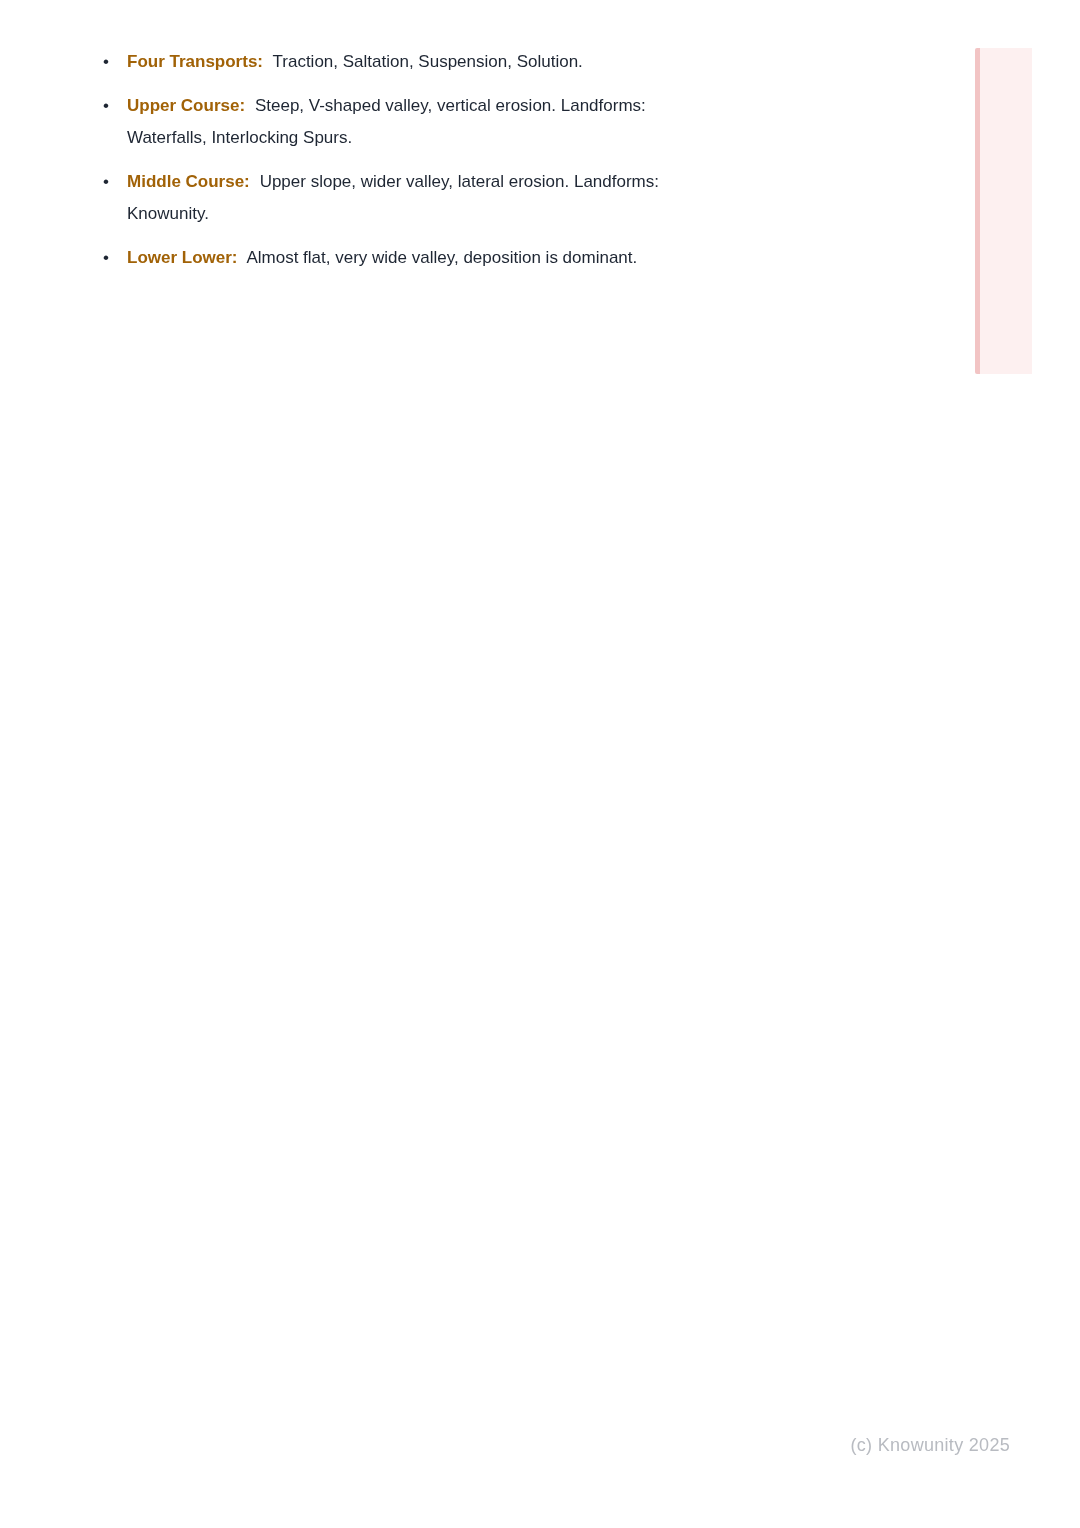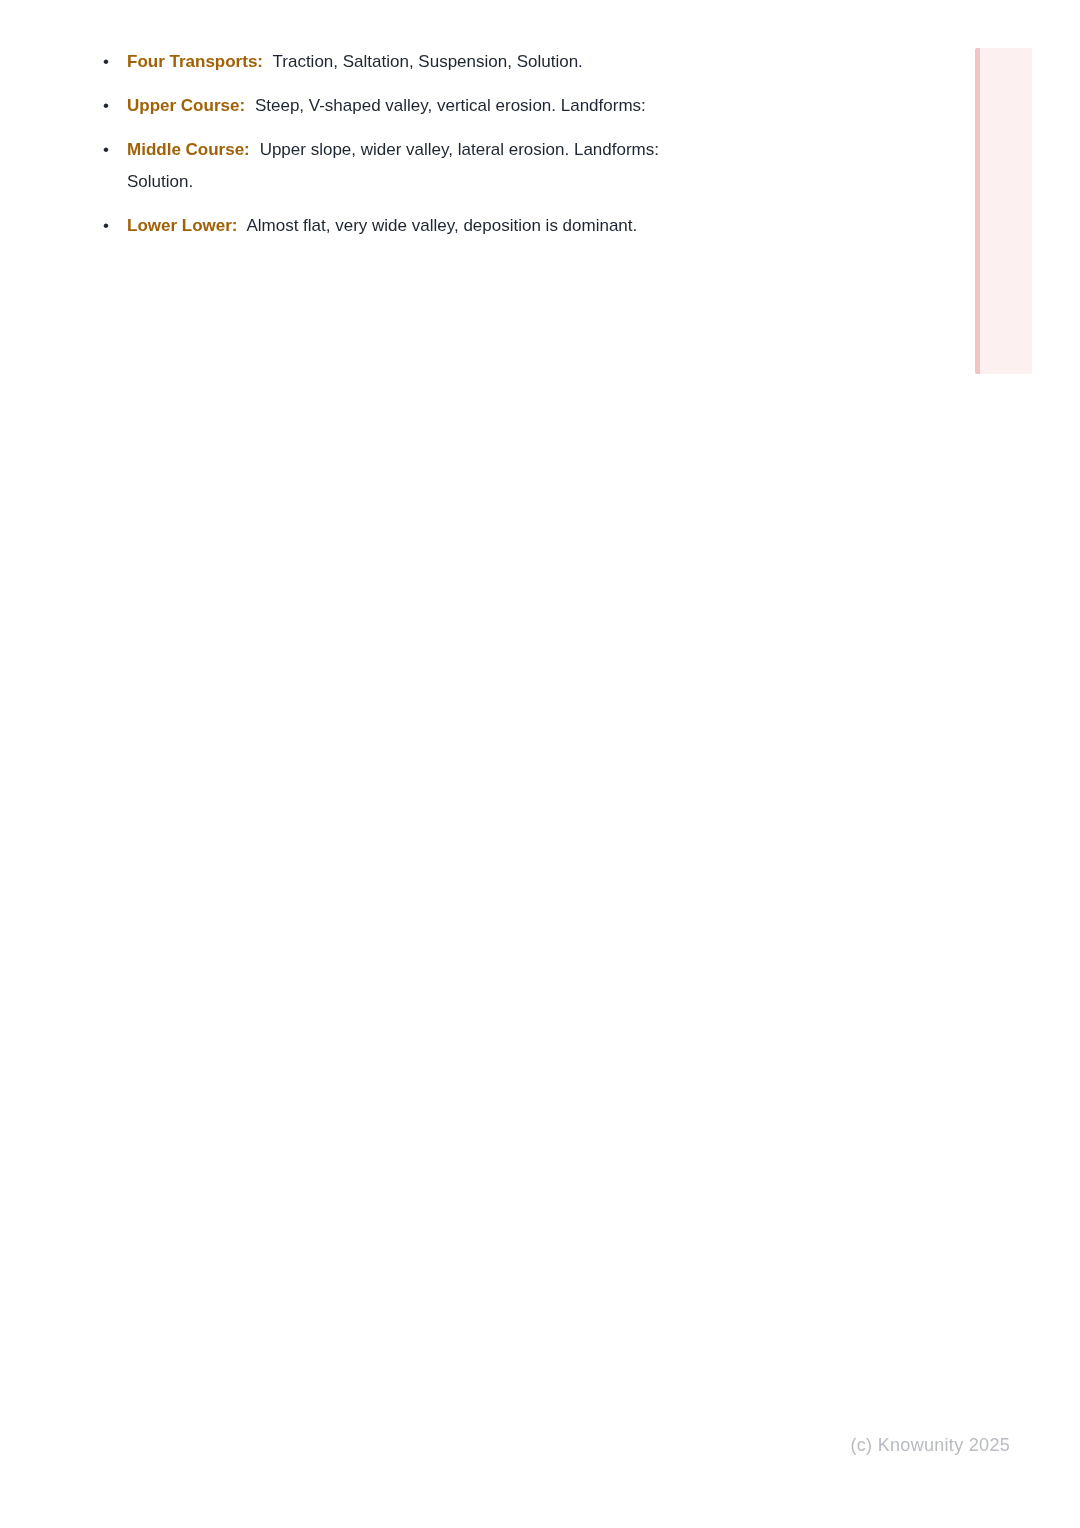--- a/index.html
+++ b/index.html
@@ -86,26 +86,27 @@
     <li>
       <span class="bullet">•</span>
       <span class="lead">Four Transports:</span>
       <span class="rest">Traction, Saltation, Suspension, Solution.</span>
       <span class="line2"></span>
     </li>
     <li>
       <span class="bullet">•</span>
       <span class="lead">Upper Course:</span>
       <span class="rest">Steep, V-shaped valley, vertical erosion. Landforms:</span>
+      <span class="line2">Waterfalls, Interlocking Spurs.</span>
     </li>
     <li>
       <span class="bullet">•</span>
       <span class="lead">Middle Course:</span>
       <span class="rest">Upper slope, wider valley, lateral erosion. Landforms:</span>
-      <span class="line2">Solution.</span>
+      <span class="line2">Knowunity.</span>
     </li>
     <li>
       <span class="bullet">•</span>
       <span class="lead">Lower Lower:</span>
       <span class="rest">Almost flat, very wide valley, deposition is dominant.</span>
     </li>
   </ul>
 
   <div class="highlight-bar"></div>
 

